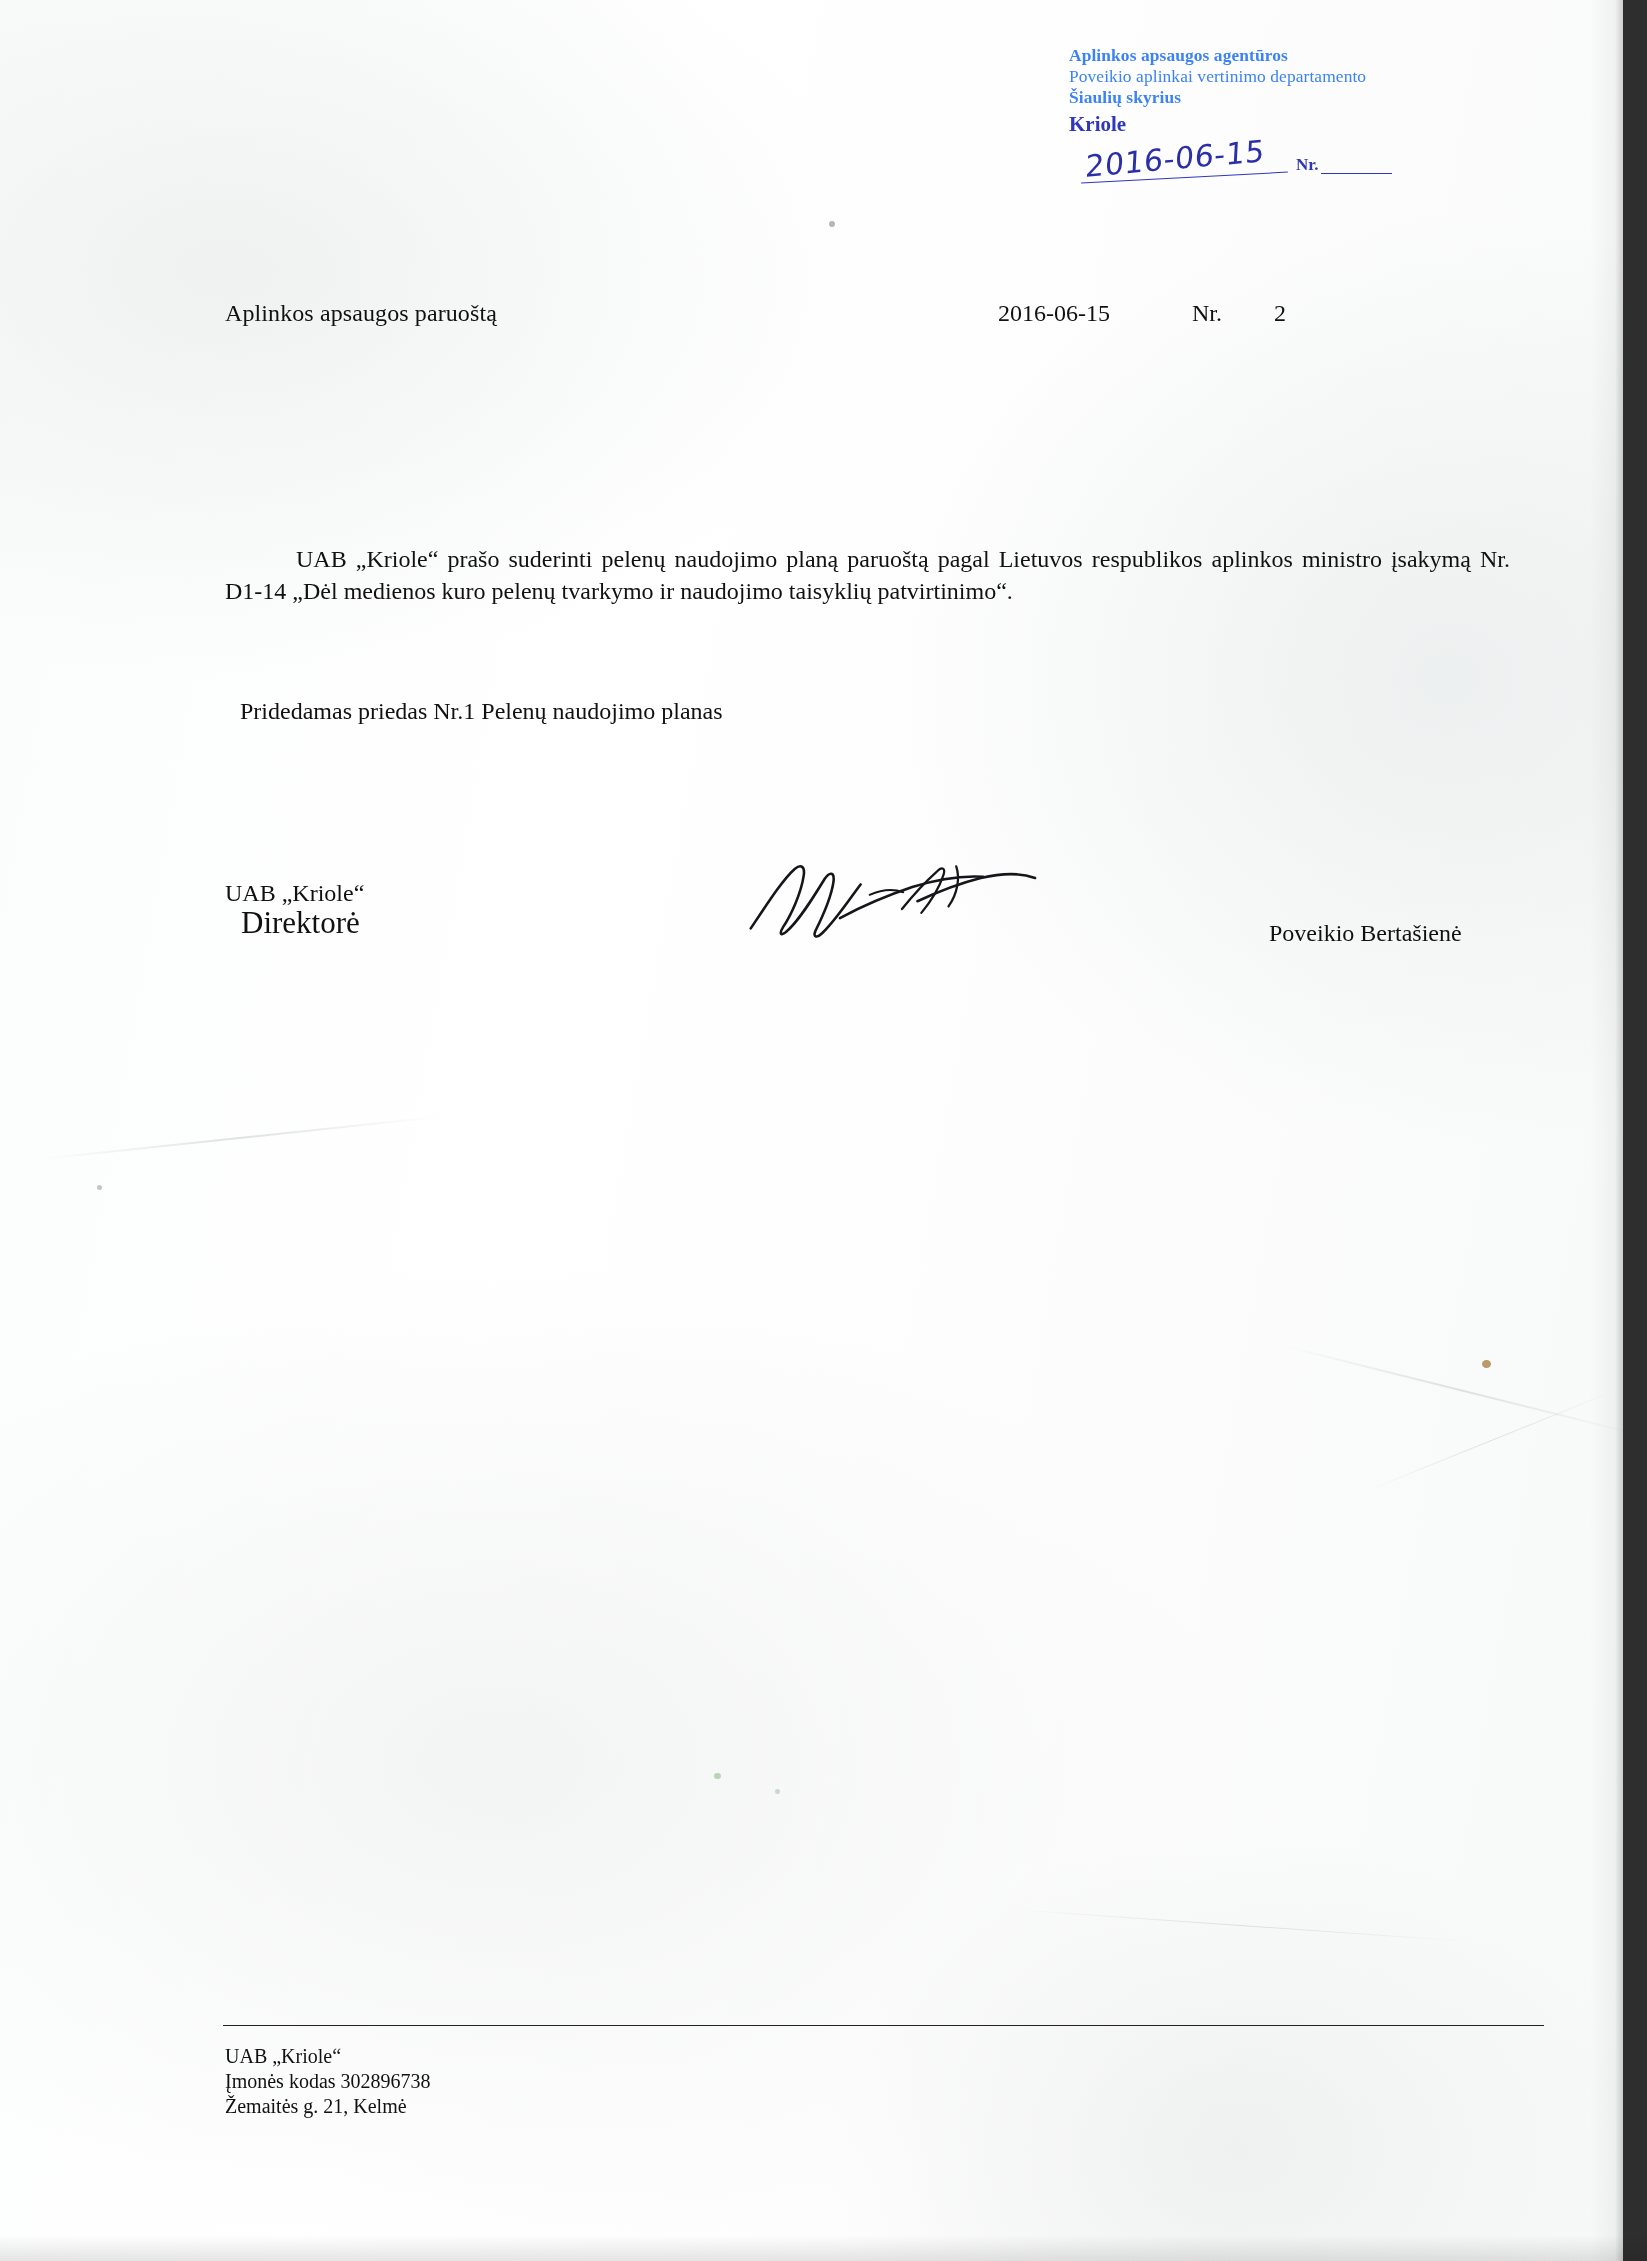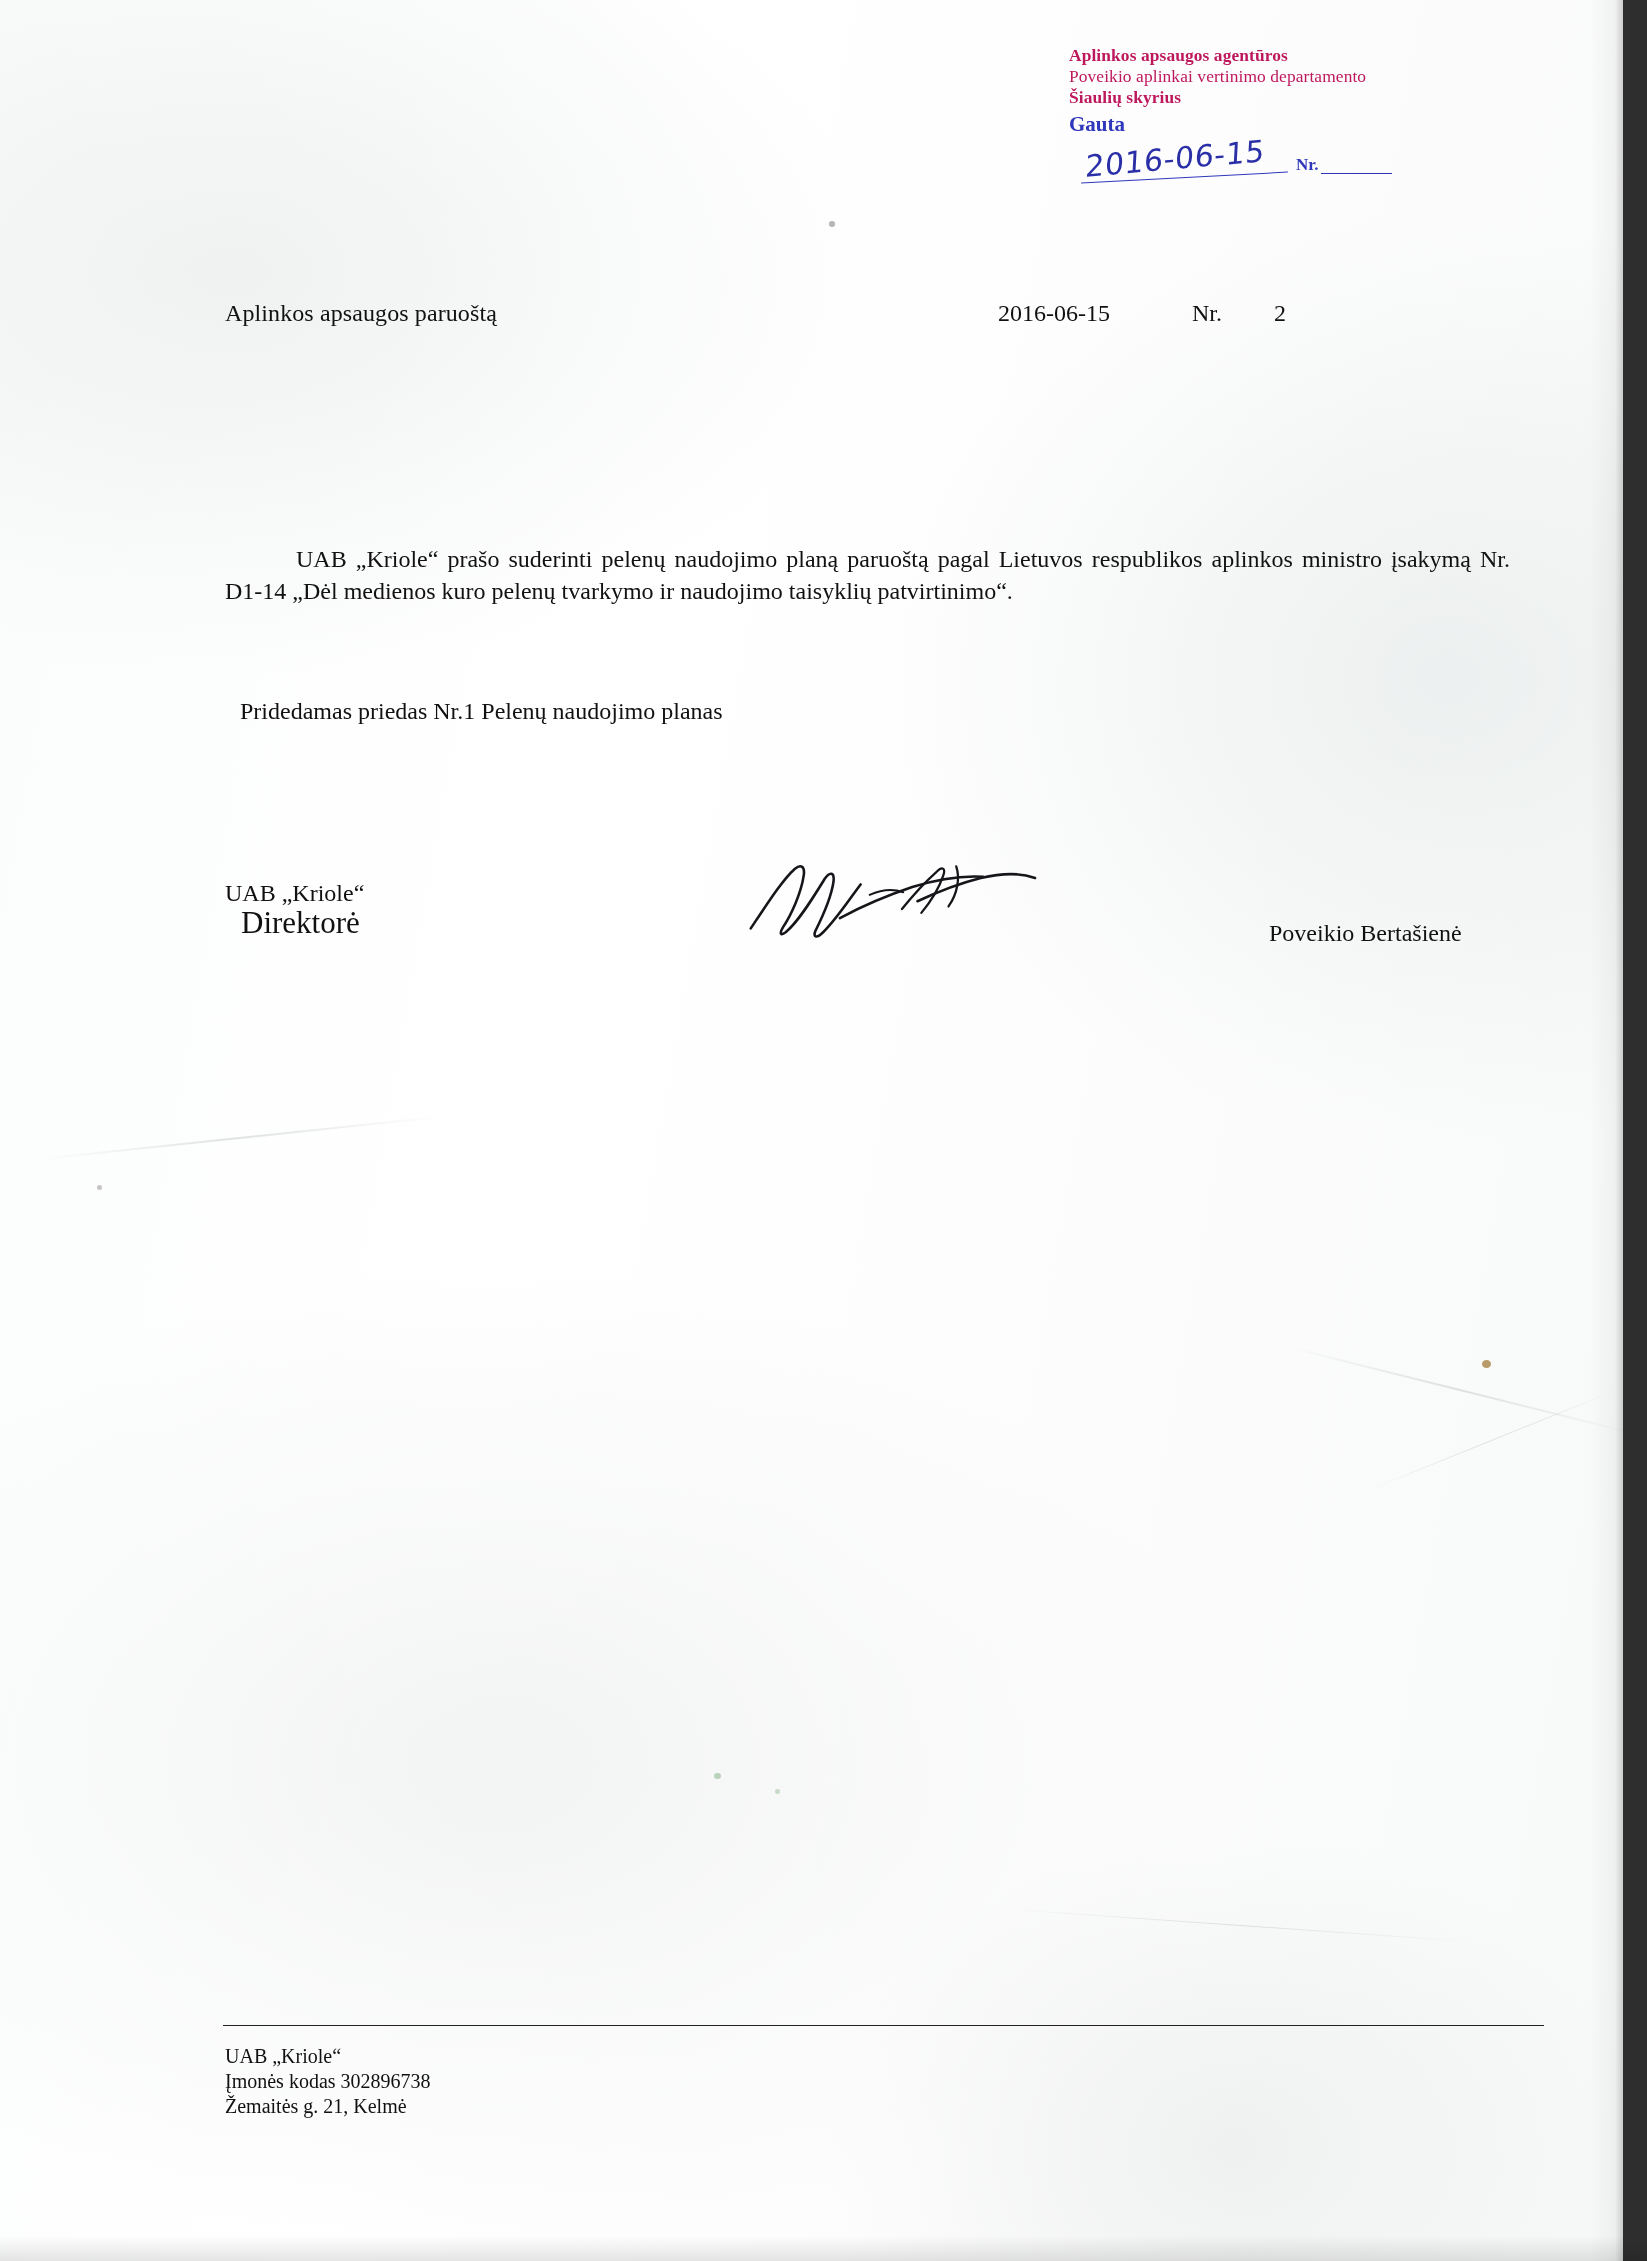--- a/index.html
+++ b/index.html
@@ -68,21 +68,21 @@
     top: 45px;
     width: 439px;
     color: #2b33b0;
     font-family: "Liberation Serif", serif;
   }
   .stamp .l1, .stamp .l2, .stamp .l3 {
     font-size: 17.4px;
     line-height: 21px;
     font-weight: bold;
     letter-spacing: 0.1px;
-    color: #be185d;
+    color: #3b82f6;
   }
   .stamp .l2 { font-weight: normal; }
   .stamp .gauta {
     font-size: 21px;
     font-weight: bold;
     margin-top: 3.9px;
     color: #2f37bb;
   }
   .stamp .nr-row {
     position: relative;
@@ -240,21 +240,21 @@
   <div class="speck" style="left:1482px; top:1360px; width:9px; height:8.4px; background:#b99a6a;"></div>
   <div class="speck" style="left:714px; top:1773px; width:6.5px; height:5.8px; background:#9ec3a0; opacity:.7;"></div>
   <div class="speck" style="left:775px; top:1789px; width:4.5px; height:4.5px; background:#a9c8aa; opacity:.6;"></div>
   <div class="speck" style="left:829px; top:221px; width:5.8px; height:5.8px; background:#7a7a7a; opacity:.55;"></div>
   <div class="speck" style="left:97px; top:1185px; width:5.2px; height:5.2px; background:#8d8d8d; opacity:.5;"></div>
 
   <div class="stamp">
     <div class="l1">Aplinkos apsaugos agentūros</div>
     <div class="l2">Poveikio aplinkai vertinimo departamento</div>
     <div class="l3">Šiaulių skyrius</div>
-    <div class="gauta">Gauta</div>
+    <div class="gauta">Kriole</div>
     <div class="nr-row">
       <div class="hand-date">2016-06-15</div>
       <div class="date-underline"></div>
       <div class="nr-label">Nr.</div>
       <div class="nr-line"></div>
     </div>
   </div>
 
   <div class="addressee">Aplinkos apsaugos paruoštą</div>
   <div class="doc-date">2016-06-15</div>

